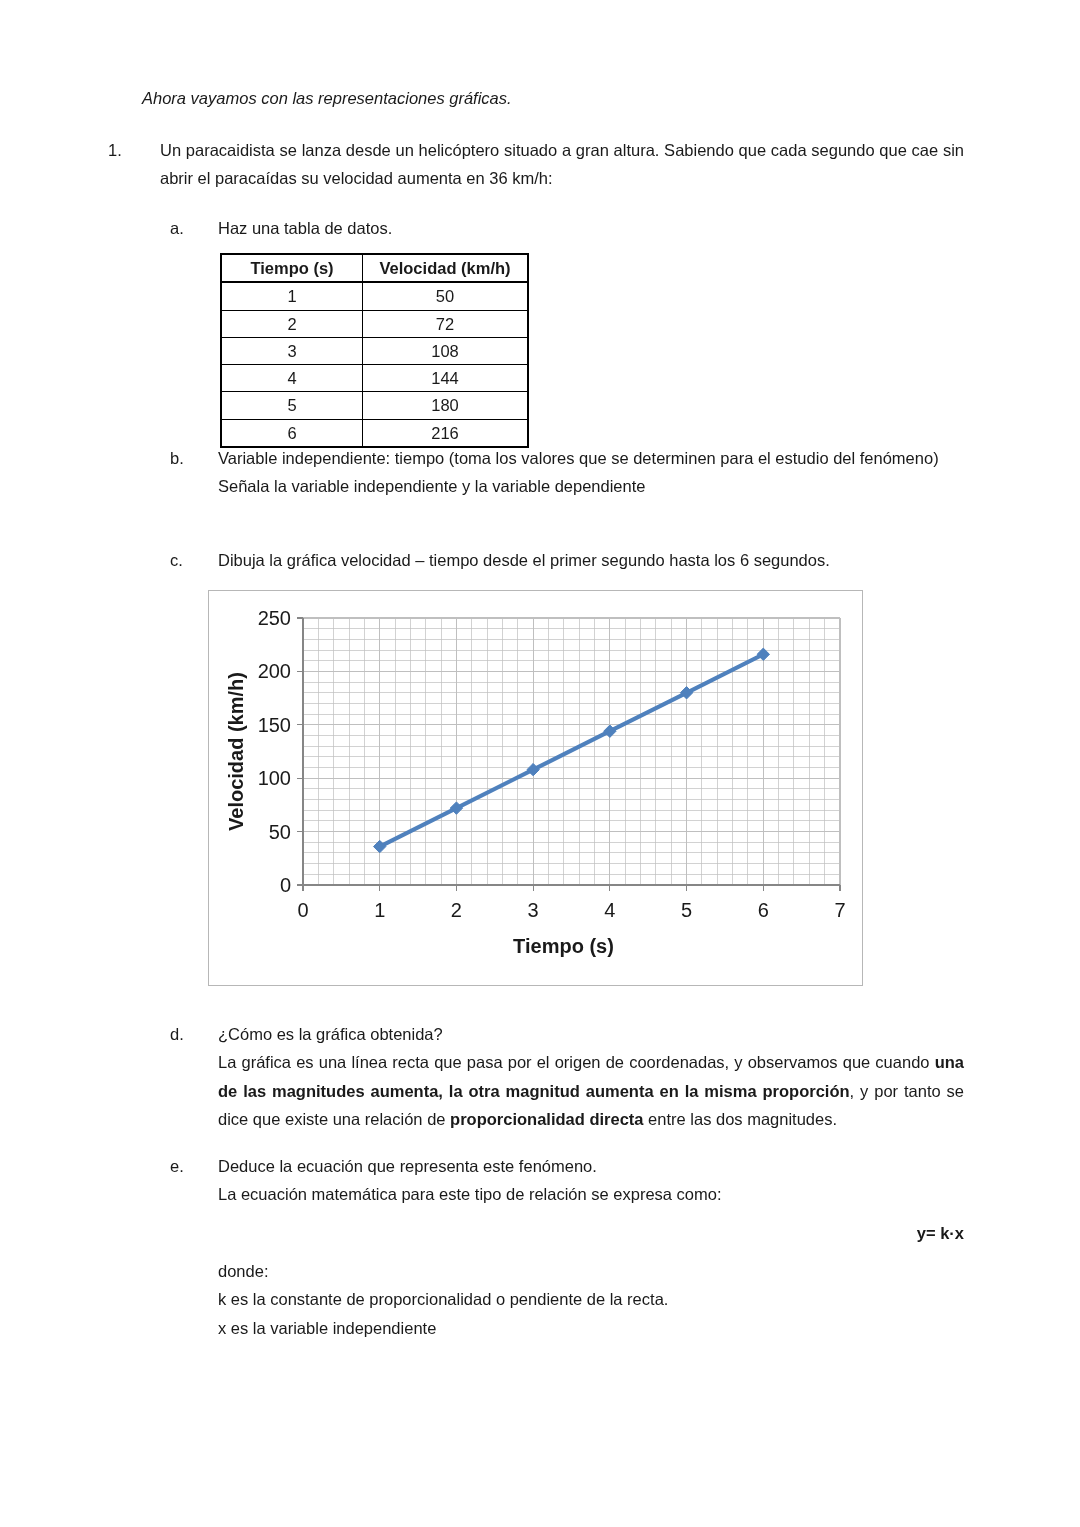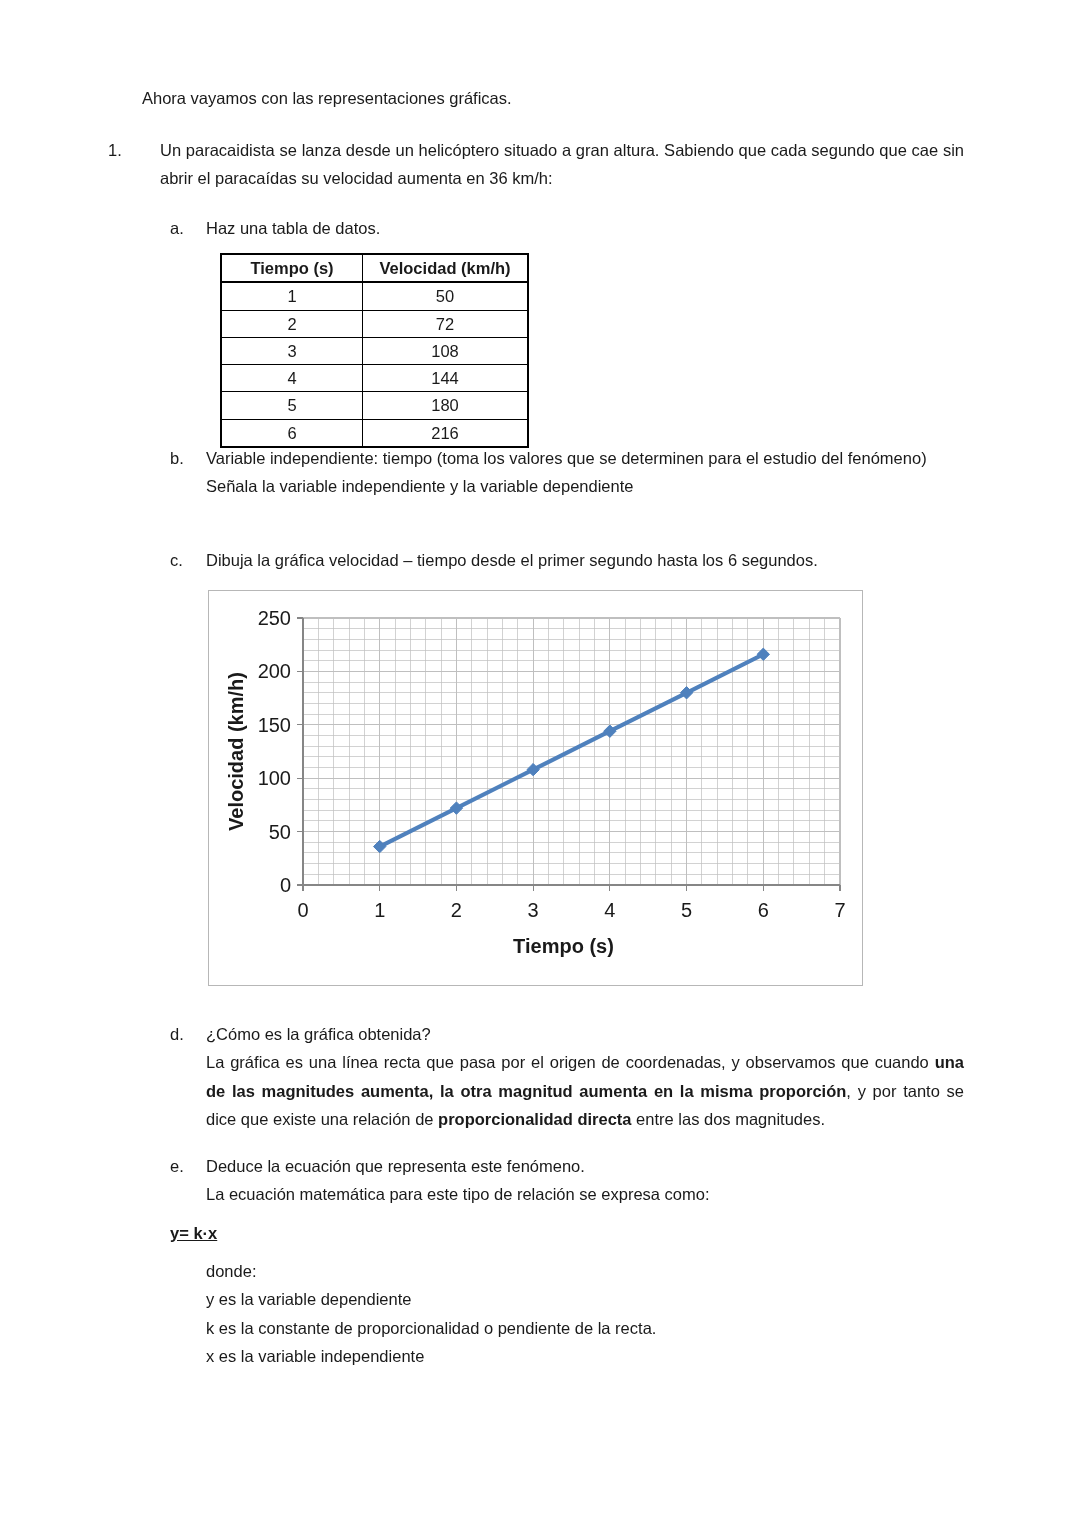--- a/index.html
+++ b/index.html
@@ -25,20 +25,21 @@
   }
 
   
   .intro {
     position: absolute;
     left: 142px;
     top: 86px;
     width: 820px;
     font-size: 16.5px;
     line-height: 1.55;
+    font-style: italic;
   }
 
   .item1 {
     position: absolute;
     left: 108px;
     top: 136px;
     width: 856px;
     font-size: 16.5px;
     line-height: 1.72;
   }
@@ -60,21 +61,21 @@
     font-size: 16.5px;
     line-height: 1.72;
   }
   .sub .letter {
     position: absolute;
     left: 0;
     top: 0;
     width: 36px;
   }
   .sub .body {
-    margin-left: 36px;
+    margin-left: 48px;
   }
   .just { text-align: justify; }
 
   .sub-a { top: 214px; }
   .sub-b { top: 444px; }
   .sub-c { top: 546px; }
   .sub-d { top: 1020px; }
   .sub-e { top: 1152px; }
 
   
@@ -116,24 +117,23 @@
     background: #fff;
     box-sizing: border-box;
   }
   .chart-svg { display: block; }
 
   .eq {
     position: absolute;
     left: 170px;
     top: 1224px;
     width: 794px;
-    text-align: left;
+    text-align: right;
     font-size: 16.5px;
     font-weight: bold;
-    text-decoration: underline;
   }
 
   b, strong { font-weight: bold; }
 </style>
 </head>
 <body>
 
 <div class="page">
 
   <div class="intro">Ahora vayamos con las representaciones gráficas.</div>
@@ -316,21 +316,20 @@
     </div>
   </div>
 
   <div class="sub sub-e">
     <span class="letter">e.</span>
     <div class="body">
       <div>Deduce la ecuación que representa este fenómeno.</div>
       <div>La ecuación matemática para este tipo de relación se expresa como:</div>
       <div style="height:48px"></div>
       <div>donde:</div>
-      <div> y es la variable dependiente</div>
       <div>k es la constante de proporcionalidad o pendiente de la recta.</div>
       <div>x es la variable independiente</div>
     </div>
   </div>
 
   <div class="eq">y= k·x</div>
 
 </div>
 
 </body></html>

